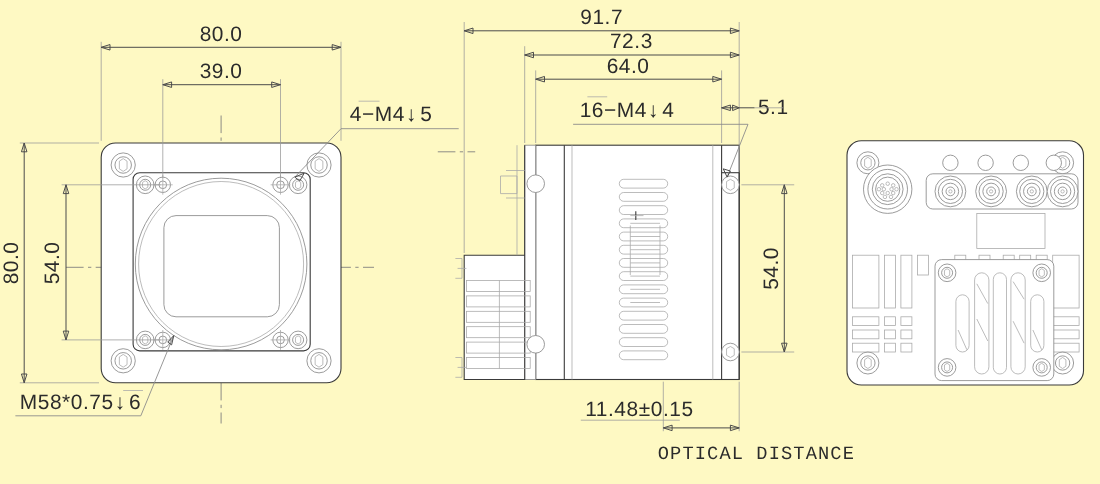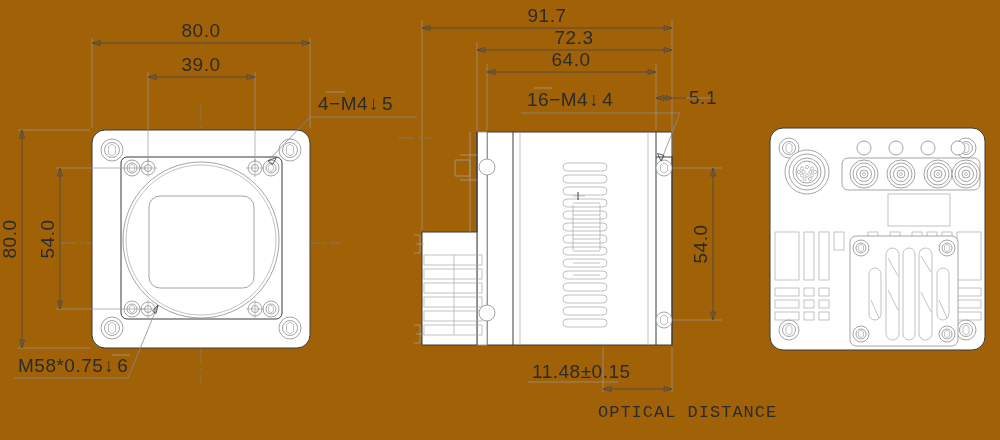--- a/index.html
+++ b/index.html
@@ -1,17 +1,17 @@
 <!DOCTYPE html>
 <html><head>
 <meta charset="utf-8">
 <style>
   html,body{margin:0;padding:0;background:#ffffff;}
   body{width:1000px;height:440px;font-family:"Liberation Sans",sans-serif;overflow:hidden;}
-  #sheet{position:relative;width:1000px;height:440px;background:#a16207;}
+  #sheet{position:relative;width:1000px;height:440px;background:#fef9c3;}
   svg{display:block;}
   .dimtxt{font-family:"Liberation Sans",sans-serif;font-size:19px;fill:#2b2b2b;letter-spacing:.5px;}
   .optxt{font-family:"Liberation Mono",monospace;font-size:17px;fill:#2b2b2b;letter-spacing:1px;}
   .ln{stroke:#3a3a3a;fill:none;stroke-width:1;}
   .ln-thin{stroke:#8d8d8d;fill:none;stroke-width:0.8;}
   .ln-vthin{stroke:#a8a8a8;fill:none;stroke-width:0.7;}
   .dim{stroke:#4a4a4a;fill:none;stroke-width:0.9;}
   .ext{stroke:#9a9a9a;fill:none;stroke-width:0.7;}
   .center{stroke:#7d7d7d;fill:none;stroke-width:0.8;stroke-dasharray:16 4 3 4;}
   .lead{stroke:#8a8a8a;fill:none;stroke-width:0.8;}

